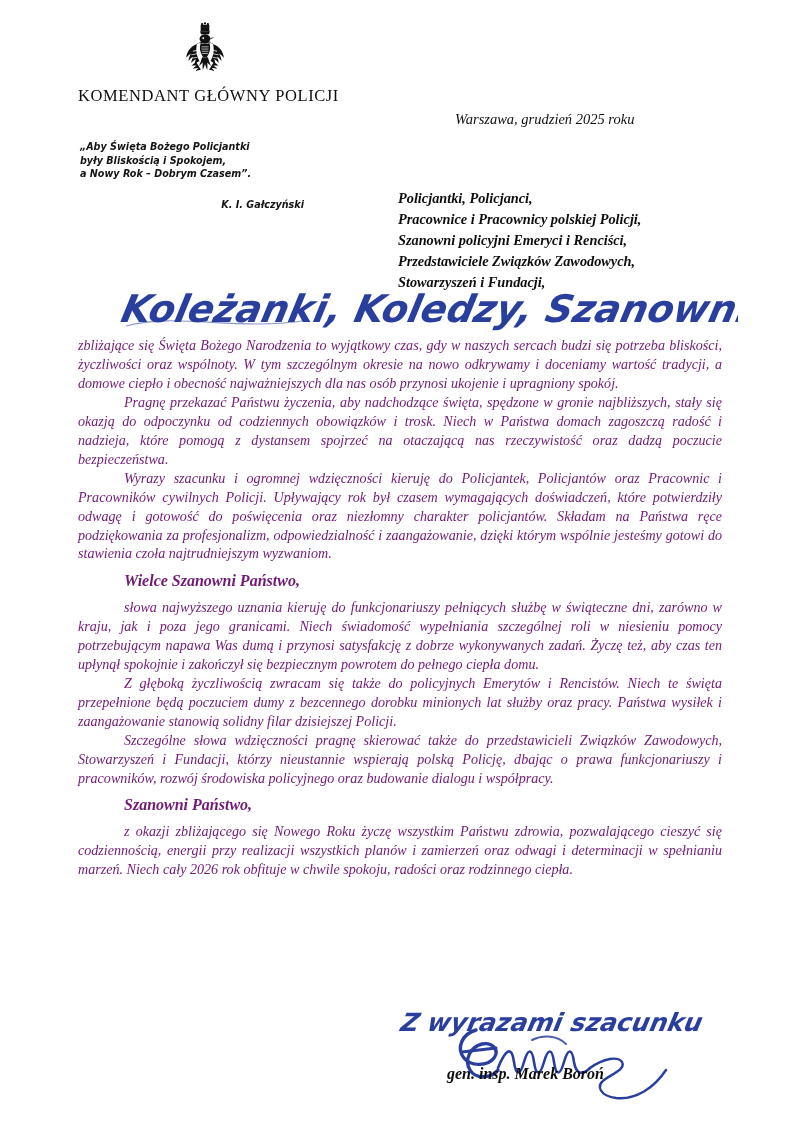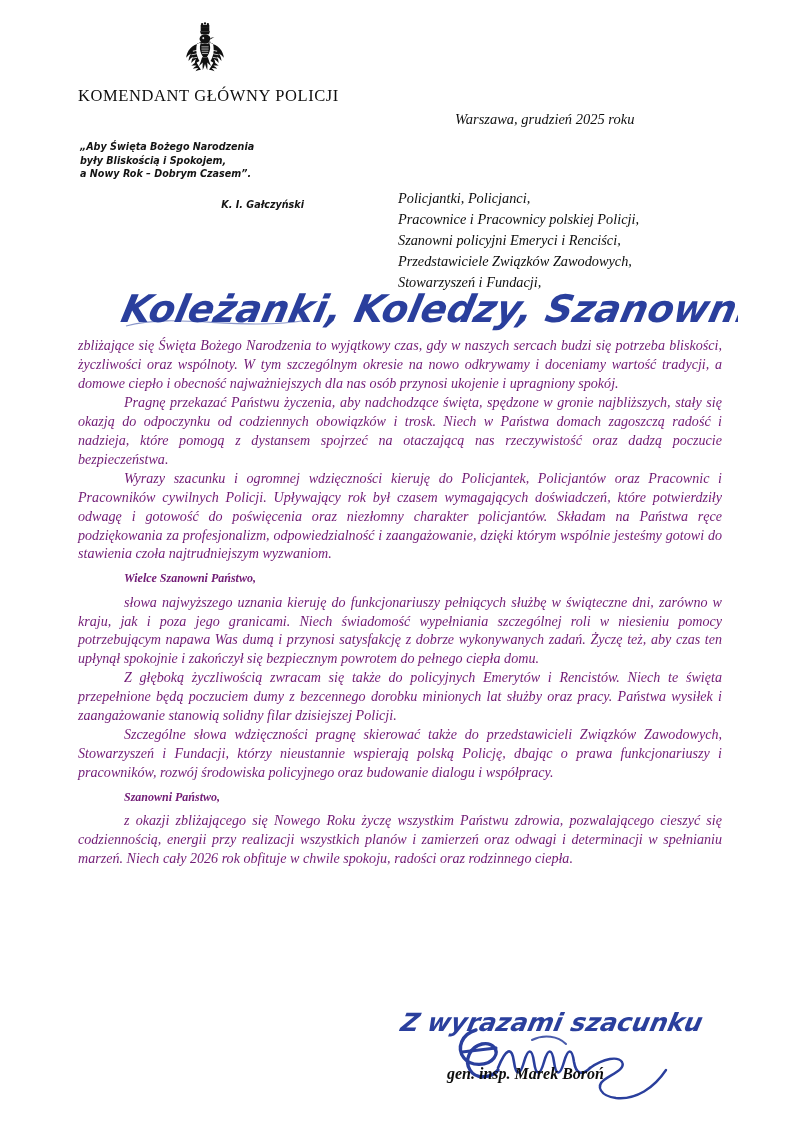--- a/index.html
+++ b/index.html
@@ -75,21 +75,21 @@
     padding-right: 6px;
     margin-top: 17px;
   }
 
   
   .addressee {
     position: absolute;
     left: 398px;
     top: 188px;
     font-style: italic;
-    font-weight: normal;
+    font-weight: bold;
     font-size: 14.3px;
     line-height: 1.47;
     color: #0d0d0d;
     white-space: nowrap;
   }
 
   
   .hand-salutation {
     position: absolute;
     left: 118px;
@@ -118,21 +118,21 @@
     color: #701a75;
   }
   .body-block p {
     margin: 0;
     text-indent: 46px;
     text-align: justify;
   }
   .body-block p.no-indent { text-indent: 0; }
   .body-block h2 {
     margin: 0;
-    font-size: 12px;
+    font-size: 16px;
     font-weight: bold;
     font-style: italic;
     text-indent: 46px;
     padding-top: 7px;
     padding-bottom: 6px;
   }
 
   
   .hand-closing {
     position: absolute;
@@ -210,21 +210,21 @@
         </g>
       </g>
     </svg>
   </div>
 
   <div class="office-title">KOMENDANT GŁÓWNY POLICJI</div>
 
   <div class="date-line">Warszawa, grudzień 2025 roku</div>
 
   <div class="epigraph">
-    <span>„Aby Święta Bożego Narodzenia</span><br>
+    <span>„Aby Święta Bożego Policjantki</span><br>
     <span>były Bliskością i Spokojem,</span><br>
     <span>a Nowy Rok – Dobrym Czasem”.</span>
     <span class="attrib">K. I. Gałczyński</span>
   </div>
 
   <div class="addressee">
     <div>Policjantki, Policjanci,</div>
     <div>Pracownice i Pracownicy polskiej Policji,</div>
     <div>Szanowni policyjni Emeryci i Renciści,</div>
     <div>Przedstawiciele Związków Zawodowych,</div>

